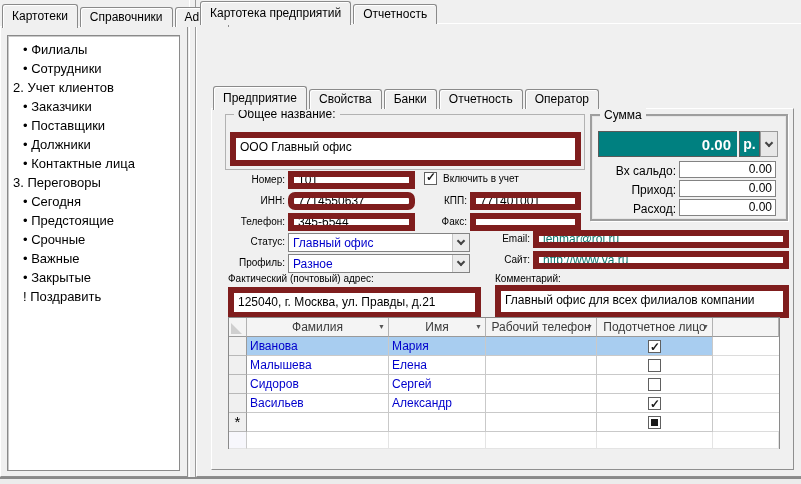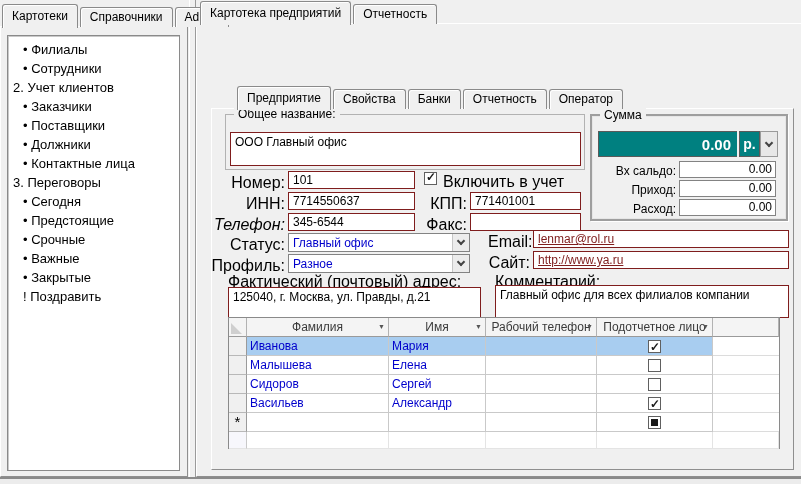--- a/index.html
+++ b/index.html
@@ -37,28 +37,28 @@
     box-shadow:inset 1px 1px 0 #c9c9c9;
     padding-top:4px; overflow:hidden;
   }
   .tree-item { display:block; height:19px; line-height:19px; font-size:13px;
     padding-left:5px; white-space:nowrap; cursor:default; }
   .tree-item.indent1 { padding-left:15px; }
   .tree-item.selected { background:#000000; color:#ffffff; }
 
   
   .field {
-    position:absolute; background:#ffffff; border:1px solid #7f1d1d;
+    position:absolute; background:#ffffff; border:6px solid #7f1d1d;
     padding:1px 4px; display:flex; align-items:center;
     font-size:12px; overflow:hidden; white-space:nowrap;
   }
   .field.multiline { align-items:flex-start; padding-top:2px; white-space:normal; }
-  .lbl { position:absolute; font-size:16px; white-space:nowrap; }
+  .lbl { position:absolute; font-size:10px; white-space:nowrap; }
   .lbl.r { text-align:right; }
-  .link { color:#7f1d1d; text-decoration:underline; }
+  .link { color:#0f766e; text-decoration:underline; }
 
   .combo { position:absolute; background:#fff; border:1px solid #838383;
     display:flex; align-items:center; }
   .combo .val { flex:1; padding:0 4px; color:#0000cc; white-space:nowrap; overflow:hidden; }
   .combo-btn { width:17px; align-self:stretch; background:#ececec;
     border-left:1px solid #c6c6c6; display:flex; align-items:center; justify-content:center; }
   .chev { width:6px; height:6px; border-right:2px solid #444;
     border-bottom:2px solid #444; transform:rotate(45deg); margin-top:-3px; }
 
   .groupbox { position:absolute; border:1px solid #b2b2b2; }
@@ -148,21 +148,21 @@
 
 <div class="splitter" style="left:189px; top:0; width:7px; height:477px;"></div>
 
 <div class="tabstrip" style="left:200px; top:0; height:24px;">
   <div class="tab active">Картотека предприятий</div>
   <div class="tab">Отчетность</div>
 </div>
 
 <div class="panel3d" style="left:196px; top:23px; width:605px; height:454px; border-right:none;"></div>
 
-<div class="tabstrip" style="left:213px; top:85px; height:24px;margin-left:24px;">
+<div class="tabstrip" style="left:213px; top:85px; height:24px;">
   <div class="tab active">Предприятие</div>
   <div class="tab">Свойства</div>
   <div class="tab">Банки</div>
   <div class="tab">Отчетность</div>
   <div class="tab">Оператор</div>
 </div>
 
 <div class="panel3d" style="left:211px; top:108px; width:583px; height:362px;"></div>
 
 <div class="groupbox" style="left:225px; top:114px; width:360px; height:56px;">
@@ -191,29 +191,29 @@
 
 <span class="lbl r" style="left:211px; top:174px; width:74px;">Номер:</span>
 <div class="field" style="left:288px; top:171px; width:127px; height:18px;">
     <span>101</span>
   </div>
 
 <span class="cb checked" style="left:424px; top:172px;"></span>
 <span class="lbl" style="left:443px; top:173px;">Включить в учет</span>
 
 <span class="lbl r" style="left:211px; top:195px; width:74px;">ИНН:</span>
-<div class="field" style="left:288px; top:192px; width:127px; height:18px;">
+<div class="field" style="left:288px; top:192px; width:127px; height:18px;border-radius:7px;">
     <span>7714550637</span>
   </div>
 <span class="lbl r" style="left:420px; top:195px; width:47px;">КПП:</span>
 <div class="field" style="left:470px; top:192px; width:111px; height:18px;">
     <span>771401001</span>
   </div>
 
-<span class="lbl r" style="left:211px; top:216px; width:74px;font-style:italic;">Телефон:</span>
+<span class="lbl r" style="left:211px; top:216px; width:74px;">Телефон:</span>
 <div class="field" style="left:288px; top:213px; width:127px; height:18px;">
     <span>345-6544</span>
   </div>
 <span class="lbl r" style="left:420px; top:216px; width:47px;">Факс:</span>
 <div class="field" style="left:470px; top:213px; width:111px; height:18px;">
     <span></span>
   </div>
 
 <span class="lbl r" style="left:211px; top:236px; width:74px;">Статус:</span>
 <div class="combo" style="left:288px; top:233px; width:182px; height:19px;">

